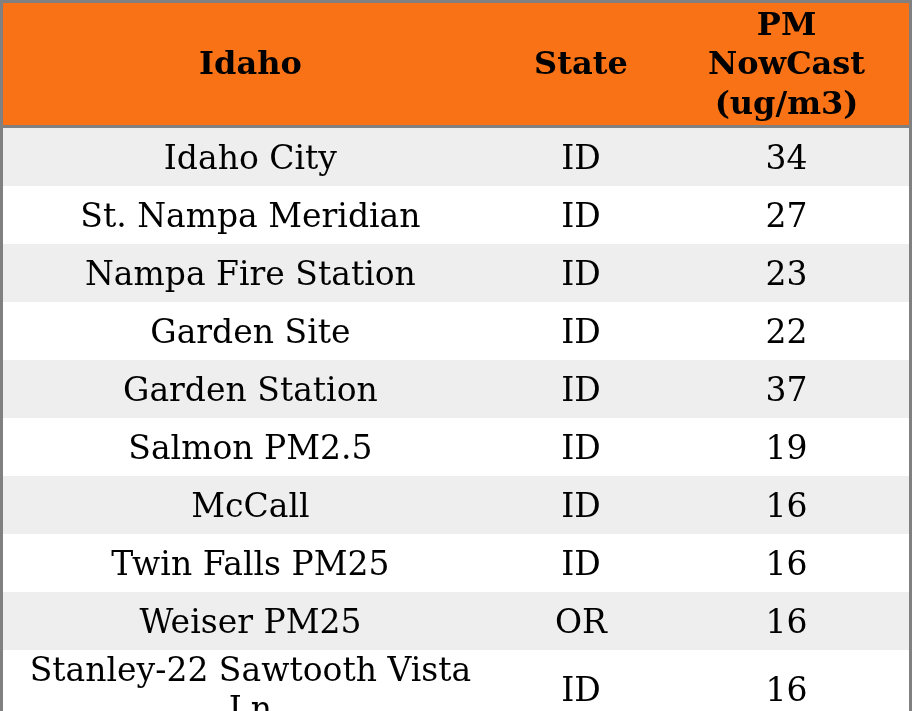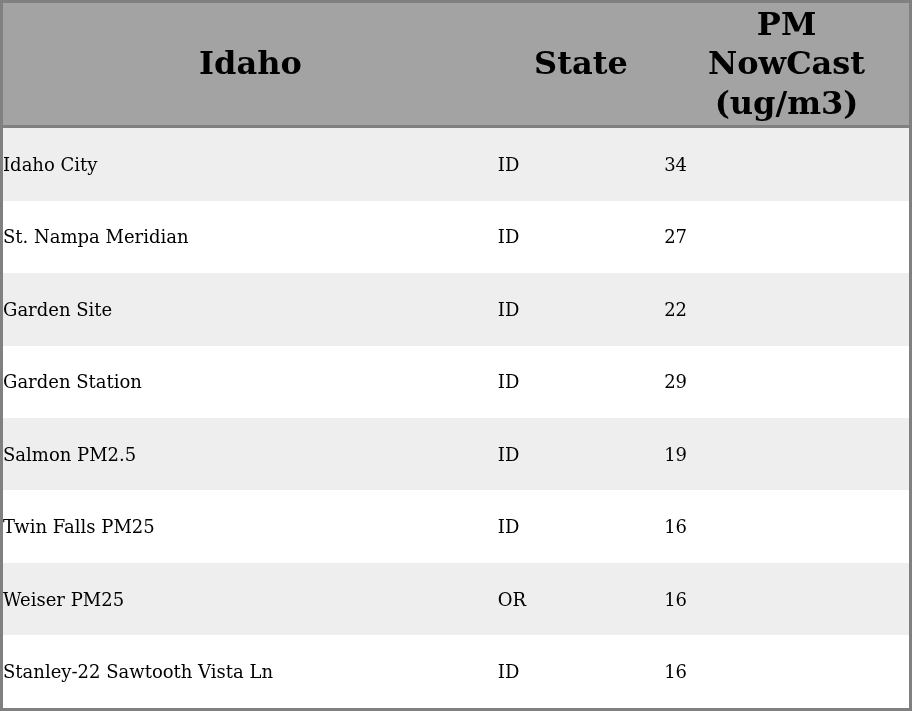--- a/index.html
+++ b/index.html
@@ -11,33 +11,34 @@
     width: 912px;
     height: 711px;
     box-sizing: border-box;
     border-collapse: collapse;
     border: 3px solid #808080;
     font-family: "DejaVu Serif", "Liberation Serif", serif;
     color: #000000;
     table-layout: fixed;
   }
   .aq-table thead th {
-    background: #a3a3a3;
+    background: #f97316;
     border-bottom: 3px solid #808080;
     font-size: 32px;
     font-weight: bold;
     text-align: center;
     vertical-align: middle;
     white-space: pre-line;
     line-height: 1.22;
     height: 122px;
     padding: 0;
   }
   .aq-table tbody td {
-    font-size: 18px;
+    font-size: 33px;
+    text-align: center;
     vertical-align: middle;
     height: 58px;
     padding: 0;
   }
   .aq-table tbody tr:nth-child(odd)  { background: #eeeeee; }
   .aq-table tbody tr:nth-child(even) { background: #ffffff; }
 </style>
 </head>
 <body>
 
@@ -61,33 +62,43 @@
         <td>Idaho City</td>
         <td>ID</td>
         <td>34</td>
       </tr>
       <tr>
         <td>St. Nampa Meridian</td>
         <td>ID</td>
         <td>27</td>
       </tr>
       <tr>
+        <td>Nampa Fire Station</td>
+        <td>ID</td>
+        <td>23</td>
+      </tr>
+      <tr>
         <td>Garden Site</td>
         <td>ID</td>
         <td>22</td>
       </tr>
       <tr>
         <td>Garden Station</td>
         <td>ID</td>
-        <td>29</td>
+        <td>37</td>
       </tr>
       <tr>
         <td>Salmon PM2.5</td>
         <td>ID</td>
         <td>19</td>
+      </tr>
+      <tr>
+        <td>McCall</td>
+        <td>ID</td>
+        <td>16</td>
       </tr>
       <tr>
         <td>Twin Falls PM25</td>
         <td>ID</td>
         <td>16</td>
       </tr>
       <tr>
         <td>Weiser PM25</td>
         <td>OR</td>
         <td>16</td>

